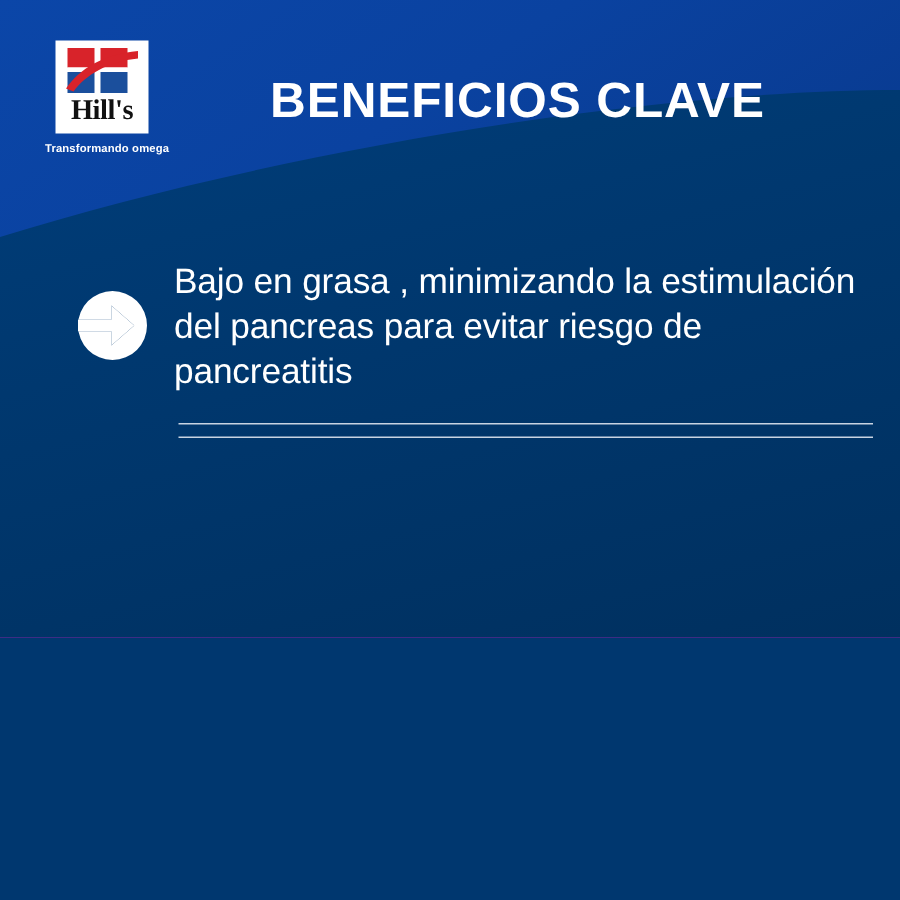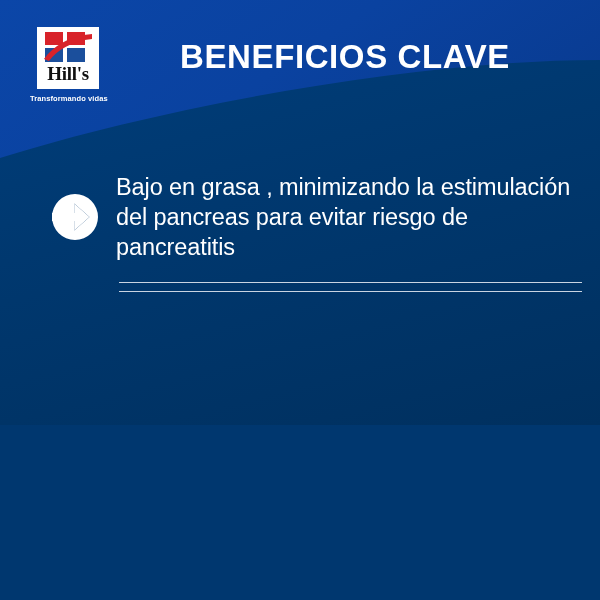--- a/index.html
+++ b/index.html
@@ -78,21 +78,21 @@
     font-weight: bold;
     color: #ffffff;
     letter-spacing: 0.1px;
     white-space: nowrap;
   }
 
   
   .header-title {
     position: absolute;
     left: 120px;
-    top: 38px;
+    top: 48px;
     width: 450px;
     text-align: center;
     color: #ffffff;
     font-size: 33px;
     font-weight: bold;
     letter-spacing: 0.6px;
     line-height: 38px;
   }
 
   
@@ -163,21 +163,21 @@
           <rect x="2" y="16" width="18" height="14" fill="#1b4f9c"></rect>
           <rect x="24" y="16" width="18" height="14" fill="#1b4f9c"></rect>
 
           <rect x="2" y="13" width="40" height="3" fill="#ffffff"></rect>
 
           <path d="M1,27 C10,14 26,4 49,2 L49,7 C29,9 14,18 6,29 Z" fill="#d8232a"></path>
         </svg>
       </div>
       <div class="logo-word">Hill's</div>
     </div>
-    <div class="logo-tag">Transformando vidas</div>
+    <div class="logo-tag">Transformando omega</div>
   </div>
 
   <div class="header-title">BENEFICIOS CLAVE</div>
 
   <div class="benefits">
 
     <div class="benefit">
       <div class="benefit-icon">
         <svg width="46" height="46" viewBox="0 0 46 46" xmlns="http://www.w3.org/2000/svg">
           <path fill="#ffffff" fill-rule="evenodd" d="M23,0 A23,23 0 1,1 23,46 A23,23 0 1,1 23,0 Z

